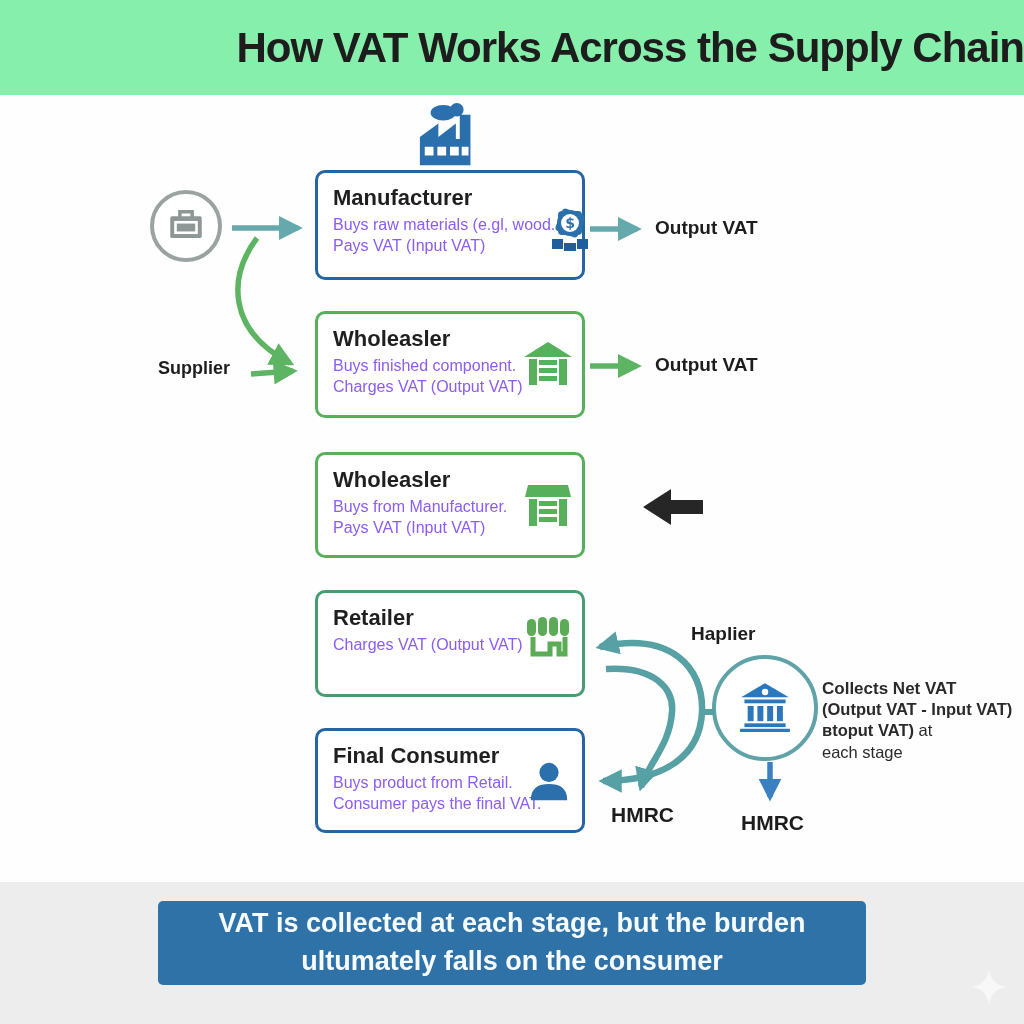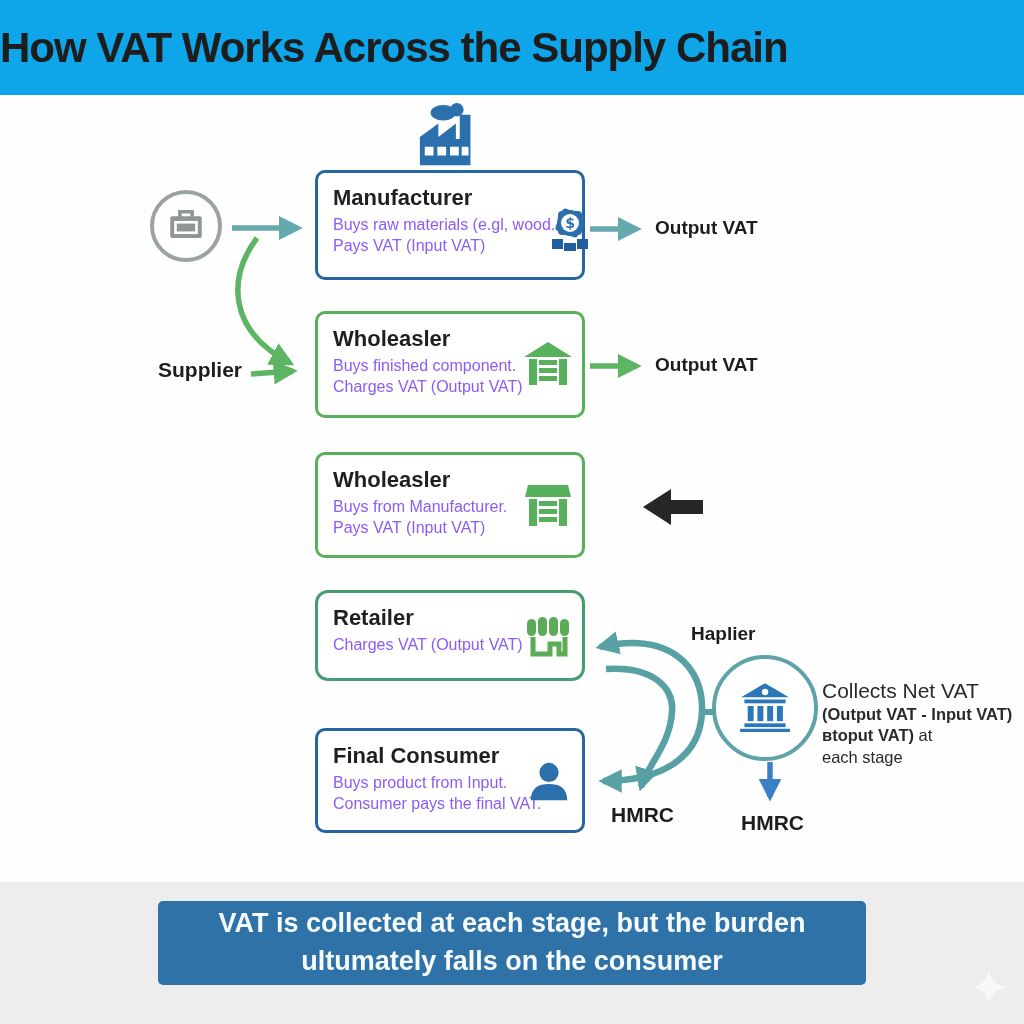--- a/index.html
+++ b/index.html
@@ -1,51 +1,51 @@
 <!DOCTYPE html>
 <html><head>
 <meta charset="utf-8">
 <style>
   html,body{margin:0;padding:0;}
   body{font-family:"Liberation Sans","DejaVu Sans",sans-serif;background:#fff;}
   .canvas{position:relative;width:1024px;height:1024px;background:#fefefe;overflow:hidden;}
 
   
-  .header{position:absolute;left:0;top:0;width:1024px;height:95px;background:#0ea5e9;
-    display:flex;align-items:center;justify-content:flex-start;}
+  .header{position:absolute;left:0;top:0;width:1024px;height:95px;background:#86efac;
+    display:flex;align-items:center;justify-content:flex-end;}
   .header h1{margin:0;font-size:42px;font-weight:800;color:#1d1d1d;letter-spacing:-1px;}
 
   
   .bottom-band{position:absolute;left:0;top:882px;width:1024px;height:142px;background:#ededed;}
   .banner{position:absolute;left:158px;top:901px;width:708px;height:84px;background:#2e72a8;
     border-radius:5px;display:flex;flex-direction:column;align-items:center;justify-content:center;}
   .banner .bl{color:#f6fbff;font-size:27px;font-weight:700;line-height:1.4;text-align:center;}
 
   
   .stage-box{position:absolute;left:315px;width:270px;height:108px;background:#fff;
     border-radius:10px;box-sizing:border-box;padding:13px 15px 0 15px;}
   .b-blue{border:3.5px solid #2565a3;}
   .b-green{border:3.5px solid #57b05c;}
   .b-teal-green{border:3.5px solid #479c72;}
   .stage-title{font-size:22px;font-weight:800;color:#1f1f1f;line-height:1.1;}
   .stage-body{font-size:16px;color:#8b5cf6;line-height:1.33;margin-top:4px;}
   .icon-slot{position:absolute;}
 
   
   .lbl{position:absolute;font-weight:700;color:#1d1d1d;white-space:nowrap;}
-  .supplier-lbl{left:158px;top:358px;font-size:21px;}
+  .supplier-lbl{left:158px;top:358px;font-size:18px;}
   .outvat1{left:655px;top:217px;font-size:19px;}
   .outvat2{left:655px;top:354px;font-size:19px;}
   .finalvat{left:707px;top:494px;font-size:21px;}
   .haplier{left:691px;top:623px;font-size:19px;}
   .hmrc-left{left:611px;top:803px;font-size:21px;}
   .hmrc-right{left:741px;top:811px;font-size:21px;}
 
   .collects{position:absolute;left:822px;top:679px;width:202px;color:#2a2a2a;}
-  .collects .l1{font-size:21px;font-weight:400;line-height:1.18;}
+  .collects .l1{font-size:17px;font-weight:700;line-height:1.18;}
   .collects .l2{font-size:16.5px;font-weight:800;line-height:1.3;}
   .collects .l3{font-size:16.5px;line-height:1.3;}
   .collects .l3 b{font-weight:700;}
   .collects .l4{font-size:16.5px;line-height:1.3;}
 
   
   .supplier-circle{position:absolute;left:150px;top:190px;width:72px;height:72px;border-radius:50%;
     border:4px solid #9ba3a2;background:#fff;display:flex;align-items:center;justify-content:center;box-sizing:border-box;}
 
   
@@ -145,42 +145,42 @@
         <path d="M4 2 H44 L47 14 H1 Z" rx="3"></path>
         <rect x="5" y="16" width="8" height="27"></rect>
         <rect x="35" y="16" width="8" height="27"></rect>
         <rect x="15" y="18" width="18" height="5"></rect>
         <rect x="15" y="26" width="18" height="5"></rect>
         <rect x="15" y="34" width="18" height="5"></rect>
       </svg>
     </span>
   </div>
 
-  <div class="stage-box b-teal-green" style="top:590px;height:91px;border-radius:13px;">
+  <div class="stage-box b-teal-green" style="top:590px;height:107px;">
     <div class="stage-title">Retailer</div>
     <div class="stage-body">
       <div>Charges VAT (Output VAT)</div>
     </div>
     <span class="icon-slot" style="right:10px;top:24px;">
       <svg width="48" height="46" viewBox="0 0 48 46">
         <g fill="#5cab57">
           <rect x="3" y="2" width="9" height="17" rx="4.5"></rect>
           <rect x="14" y="0" width="9" height="19" rx="4.5"></rect>
           <rect x="25" y="0" width="9" height="19" rx="4.5"></rect>
           <rect x="36" y="2" width="9" height="17" rx="4.5"></rect>
         </g>
         <path d="M9 20 L9 37 L26 37 L26 27 L35 27 L35 37 L41 37 L41 20" fill="none" stroke="#5cab57" stroke-width="5"></path>
       </svg>
     </span>
   </div>
 
   <div class="stage-box b-blue" style="top:728px;height:105px;">
     <div class="stage-title">Final Consumer</div>
     <div class="stage-body">
-      <div>Buys product from Input.</div>
+      <div>Buys product from Retail.</div>
       <div>Consumer pays the final VAT.</div>
     </div>
     <span class="icon-slot" style="right:10px;top:28px;">
       <svg width="46" height="46" viewBox="0 0 48 46" fill="#2b6fad">
         <circle cx="24" cy="13" r="10"></circle>
         <path d="M5 42 C5 29 13 25 24 25 C35 25 43 29 43 42 Z"></path>
       </svg>
     </span>
   </div>
 

